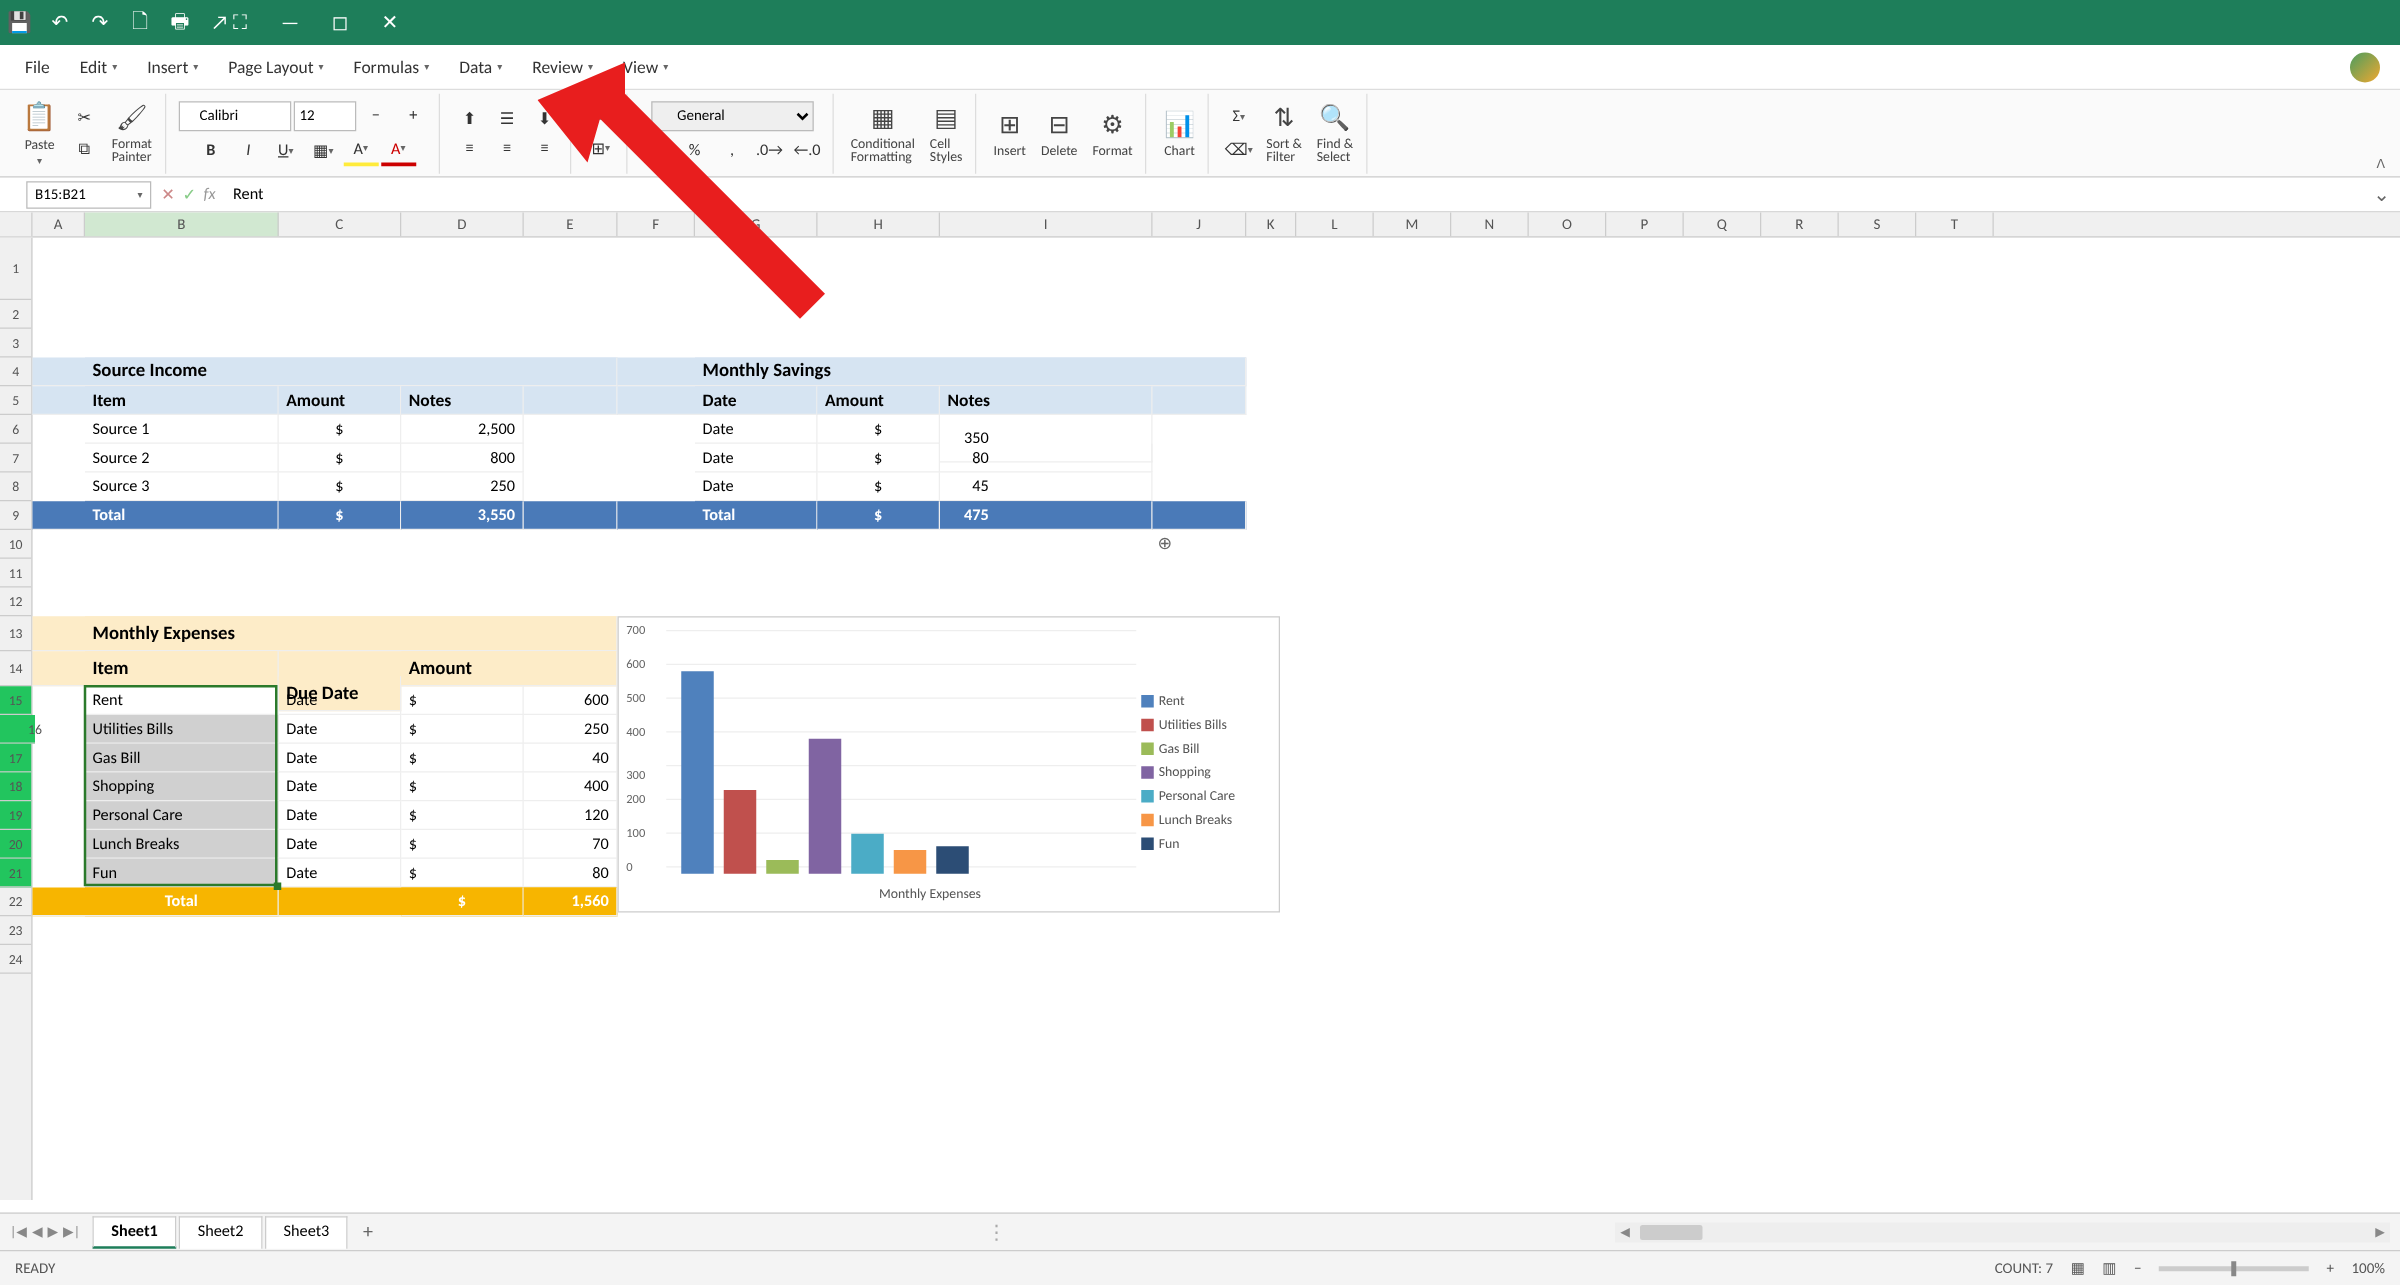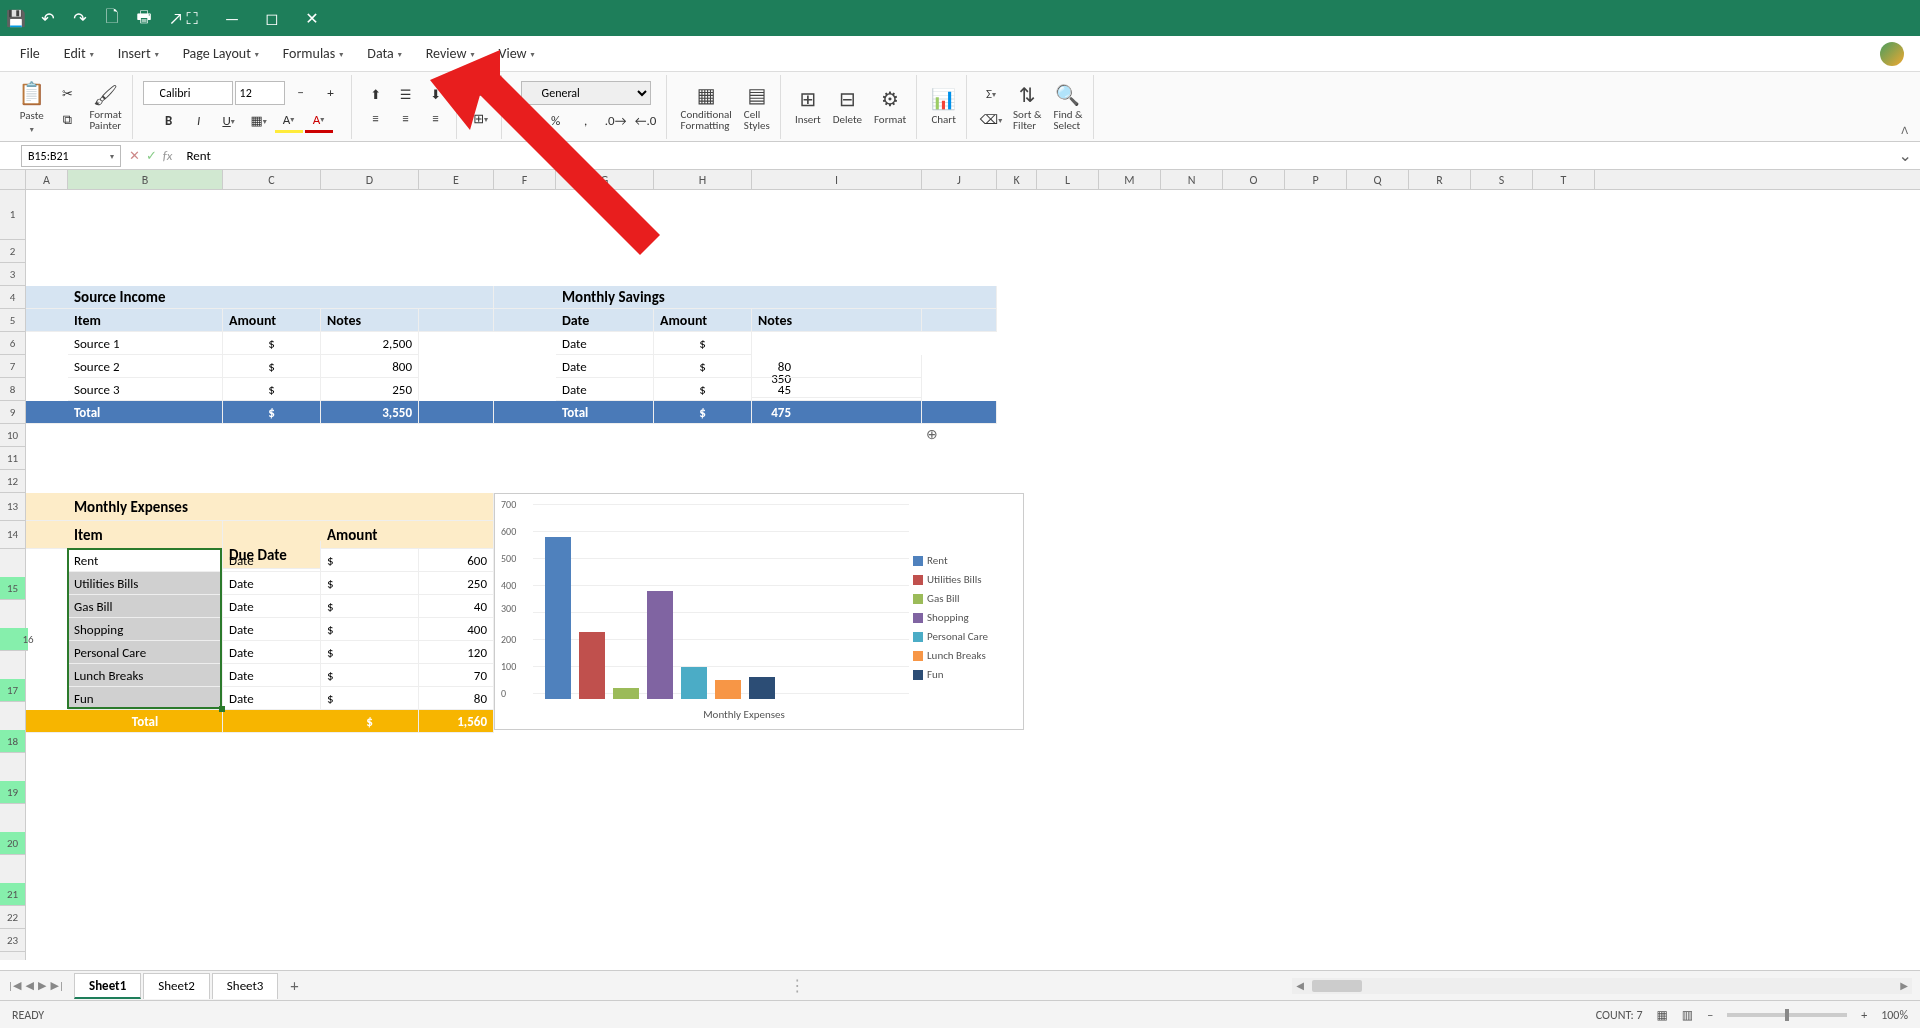--- a/index.html
+++ b/index.html
@@ -40,21 +40,21 @@
 
 .colheaders { height: 20px; display: flex; background: #f0f0f0; border-bottom: 1px solid #ccc; font-size: 12px; }
 .corner { width: 26px; border-right: 1px solid #ccc; background: #f0f0f0; }
 .colh { border-right: 1px solid #ccc; display: flex; align-items: center; justify-content: center; color: #555; }
 .colh.sel { background: #d1e8d1; }
 
 
 .grid-area { display: flex; height: 770px; overflow: hidden; position: relative; }
 .rowheaders { width: 26px; background: #f0f0f0; border-right: 1px solid #ccc; }
 .rowh { border-bottom: 1px solid #ccc; font-size: 11px; display: flex; align-items: center; justify-content: center; color: #555; }
-.rowh.sel { background: #86efac; margin-top: 28px; }
+.rowh.sel { background: #22c55e; }
 .cells { position: relative; flex: 1; }
 .cell { position: absolute; border-right: 1px solid #eee; border-bottom: 1px solid #eee; font-size: 13px; padding: 2px 6px; display: flex; align-items: center; }
 
 
 .title-cell { background: #4f81bd; color: #fff; font-weight: bold; font-size: 22px; justify-content: center; }
 .hdr-blue-light { background: #d6e4f2; font-weight: bold; font-size: 15px; }
 .hdr-blue-med { background: #d6e4f2; font-weight: bold; font-size: 14px; }
 .total-blue { background: #4a7ab8; color: #fff; font-weight: bold; }
 .hdr-tan { background: #fdecc8; font-weight: bold; font-size: 15px; }
 .total-yellow { background: #f7b500; color: #fff; font-weight: bold; }
@@ -341,21 +341,21 @@
       <div class="cell total-blue center" style="left: 197px; top: 211px; width: 98px; height: 23px;">$</div>
       <div class="cell total-blue right" style="left: 295px; top: 211px; width: 98px; height: 23px;">3,550</div>
       <div class="cell hdr-blue-light" style="left: 468px; top: 96px; width: 503px; height: 23px;"></div>
       <div class="cell hdr-blue-light" style="left: 530px; top: 96px; width: 441px; height: 23px;">Monthly Savings</div>
       <div class="cell hdr-blue-med" style="left: 468px; top: 119px; width: 503px; height: 23px;"></div>
       <div class="cell hdr-blue-med" style="left: 530px; top: 119px; width: 98px; height: 23px;">Date</div>
       <div class="cell hdr-blue-med" style="left: 628px; top: 119px; width: 98px; height: 23px;">Amount</div>
       <div class="cell hdr-blue-med" style="left: 726px; top: 119px; width: 170px; height: 23px;">Notes</div>
       <div class="cell " style="left: 530px; top: 142px; width: 98px; height: 23px;">Date</div>
       <div class="cell center" style="left: 628px; top: 142px; width: 98px; height: 23px;">$</div>
-      <div class="cell right" style="left: 726px; top: 142px; width: 170px; height: 38px; justify-content: flex-end; padding-right: 130px; margin-top: 28px;">350</div>
+      <div class="cell right" style="left: 726px; top: 142px; width: 170px; height: 38px; justify-content: flex-end; padding-right: 130px;">350</div>
       <div class="cell " style="left: 530px; top: 165px; width: 98px; height: 23px;">Date</div>
       <div class="cell center" style="left: 628px; top: 165px; width: 98px; height: 23px;">$</div>
       <div class="cell right" style="left: 726px; top: 165px; width: 170px; height: 23px; justify-content: flex-end; padding-right: 130px;">80</div>
       <div class="cell " style="left: 530px; top: 188px; width: 98px; height: 23px;">Date</div>
       <div class="cell center" style="left: 628px; top: 188px; width: 98px; height: 23px;">$</div>
       <div class="cell right" style="left: 726px; top: 188px; width: 170px; height: 23px; justify-content: flex-end; padding-right: 130px;">45</div>
       <div class="cell total-blue" style="left: 468px; top: 211px; width: 503px; height: 23px;"></div>
       <div class="cell total-blue" style="left: 530px; top: 211px; width: 98px; height: 23px;">Total</div>
       <div class="cell total-blue center" style="left: 628px; top: 211px; width: 98px; height: 23px;">$</div>
       <div class="cell total-blue right" style="left: 726px; top: 211px; width: 170px; height: 23px; padding-right: 130px;">475</div>
@@ -402,21 +402,21 @@
       <div class="chart-box" style="left: 468px; top: 303px; width: 530px; height: 237px;">
         <div class="chart-inner">
           <div class="chart-plot">
             <div class="gridline" style="top:199px"></div>
             <div class="yaxis-lbl" style="top:199px">0</div>
             <div class="gridline" style="top:172px"></div>
             <div class="yaxis-lbl" style="top:172px">100</div>
             <div class="gridline" style="top:145px"></div>
             <div class="yaxis-lbl" style="top:145px">200</div>
             <div class="gridline" style="top:118px"></div>
-            <div class="yaxis-lbl" style="top:114px">300</div>
+            <div class="yaxis-lbl" style="top:126px">300</div>
             <div class="gridline" style="top:91px"></div>
             <div class="yaxis-lbl" style="top:91px">400</div>
             <div class="gridline" style="top:64px"></div>
             <div class="yaxis-lbl" style="top:64px">500</div>
             <div class="gridline" style="top:37px"></div>
             <div class="yaxis-lbl" style="top:37px">600</div>
             <div class="gridline" style="top:10px"></div>
             <div class="yaxis-lbl" style="top:10px">700</div>
             <div class="bar" style="left:50px;height:162px;background:#4f81bd"></div>
             <div class="bar" style="left:84px;height:67.5px;background:#c0504d"></div>

